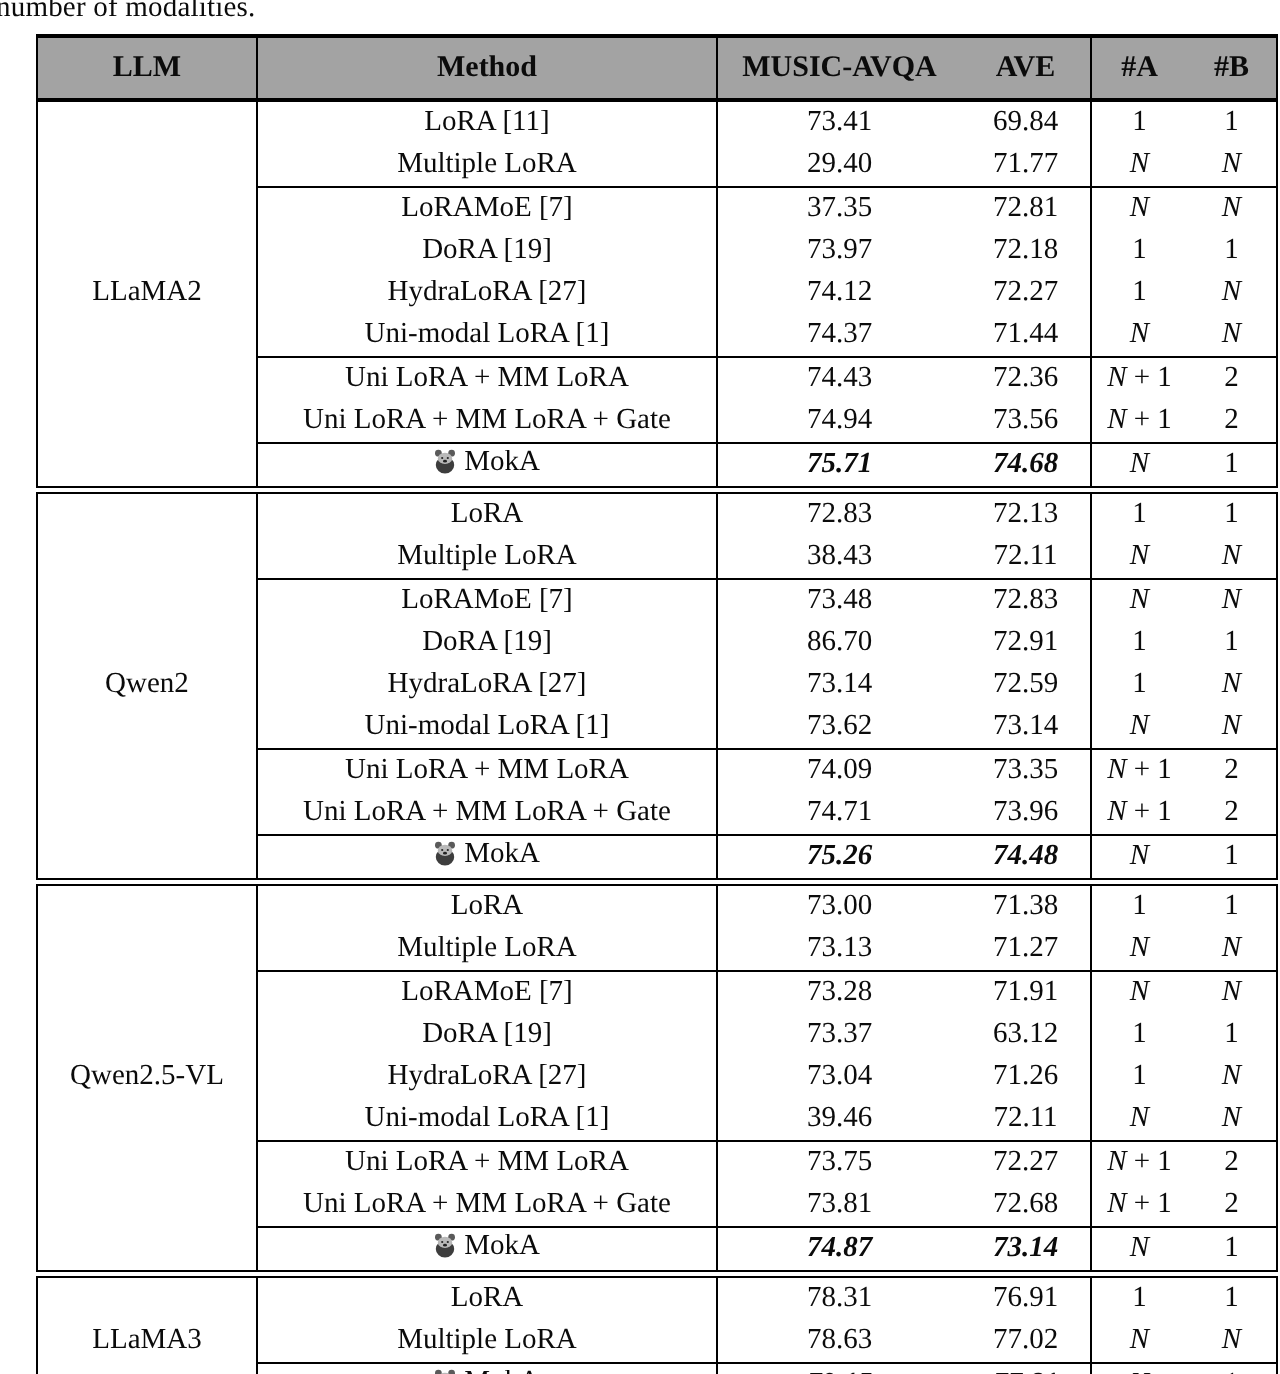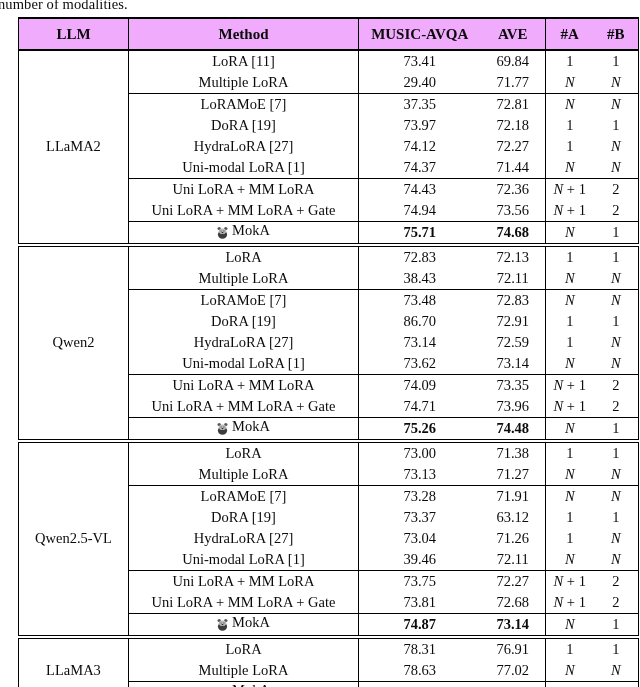--- a/index.html
+++ b/index.html
@@ -34,46 +34,46 @@
     border-left: 1.5px solid #000;
     border-right: 1.5px solid #000;
   }
   col.c-llm    { width: 110px; }
   col.c-method { width: 230px; }
   col.c-music  { width: 122px; }
   col.c-ave    { width: 65px;  }
   col.c-a      { width: 48px;  }
   col.c-b      { width: 45px;  }
   th {
-    background: #f0abfc;
+    background: #a3a3a3;
     font-weight: bold;
     font-size: 15px;
     height: 22px;
     text-align: center;
     padding: 4px;
     border-bottom: 2px solid #000;
   }
   td {
     height: 21px;
     text-align: center;
     vertical-align: middle;
     padding: 0;
     line-height: 1.05;
   }
   th.v-sep, td.llm-cell, td.method-cell, td.ave-cell { border-right: 1.2px solid #000; }
   tr.rule td { border-top: 1.2px solid #000; }
   tr.group-last td, td.group-end { border-bottom: 4px double #000; }
-  .bold { font-weight: bold; }
+  .bold { font-weight: bold; font-style: italic; }
   .mathvar {
     font-style: italic;
     font-family: "Liberation Serif", serif;
   }
   .moka-wrap {
     display: inline-flex;
-    align-items: flex-end;
+    align-items: flex-start;
     gap: 4px;
     justify-content: center;
   }
   .moka-wrap svg { display: inline-block; }
 </style>
 </head>
 <body>
 
 <div class="caption-tail">number of modalities.</div>
 

